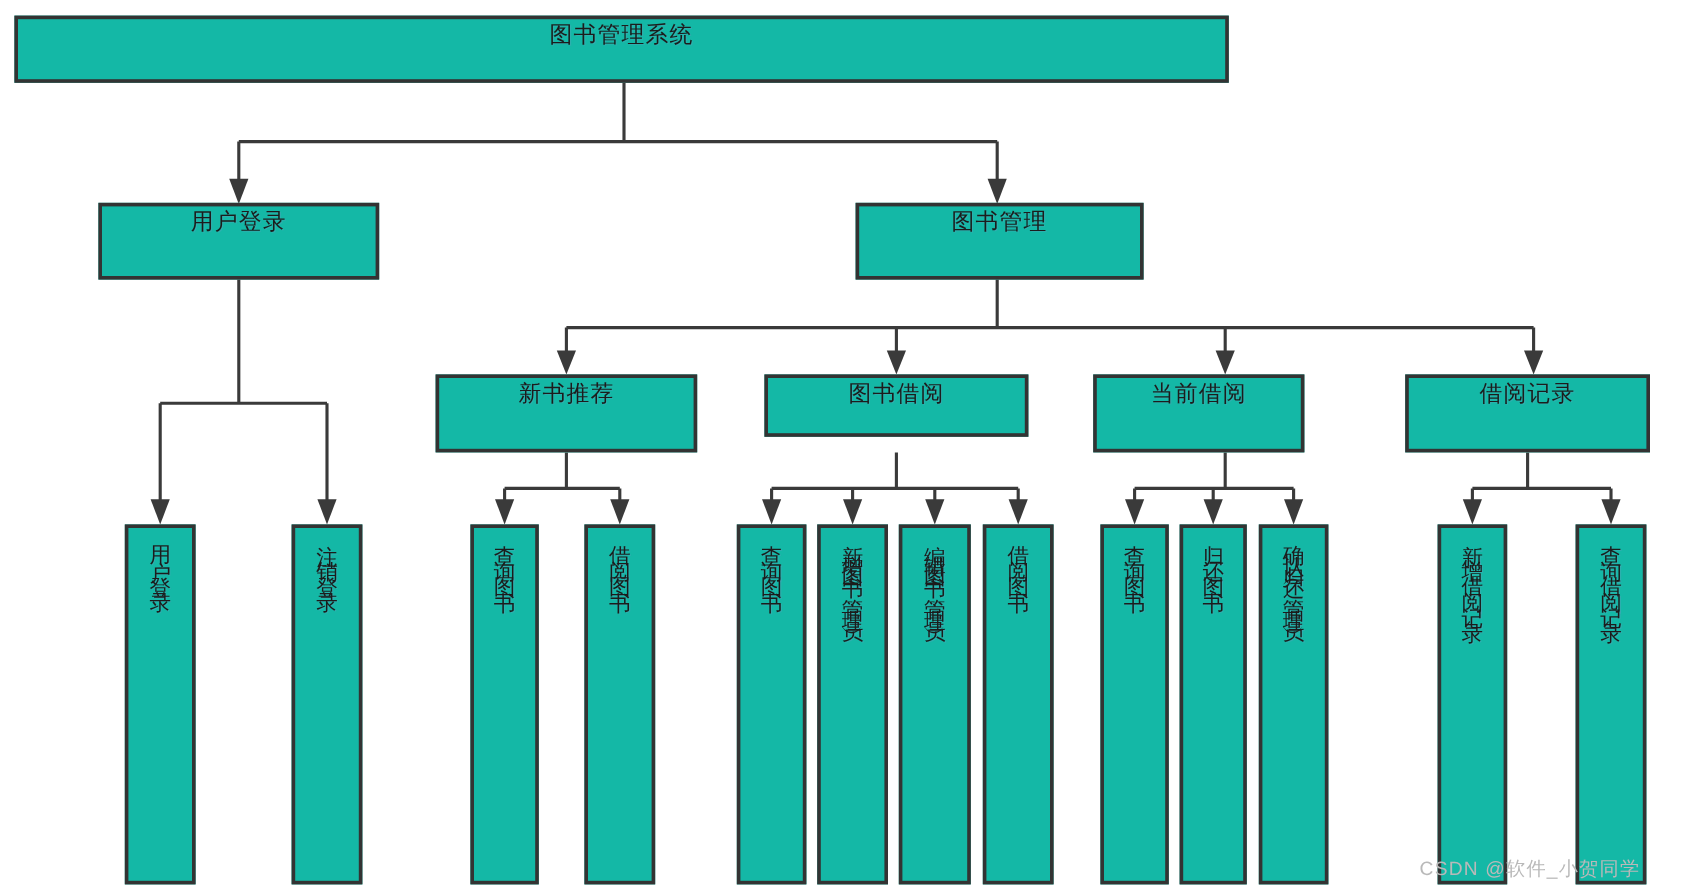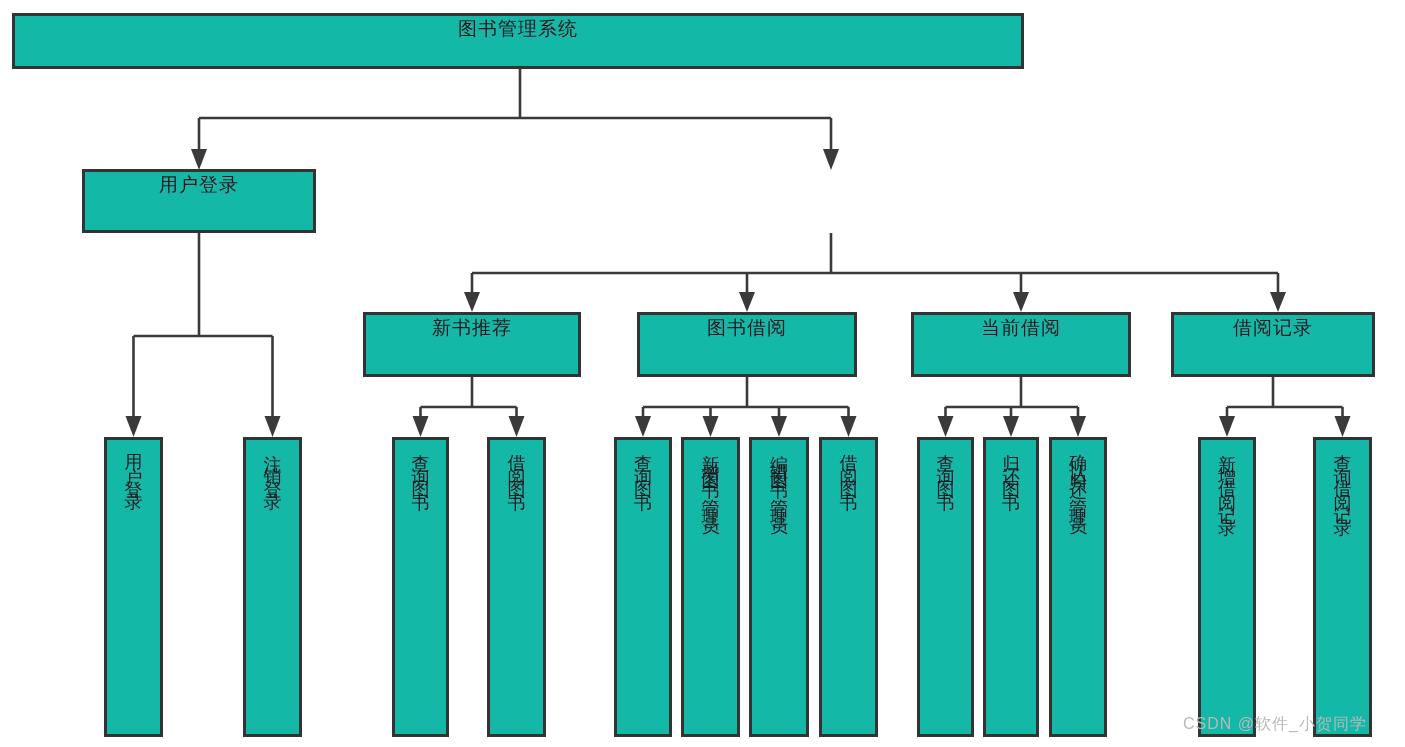--- a/index.html
+++ b/index.html
@@ -109,28 +109,31 @@
     </g>
   </svg>
 
   <div class="node" style="left:12px; top:13px; width:1012px; height:56px;">
     <span class="hlabel">图书管理系统</span>
   </div>
 
   <div class="node" style="left:82px; top:169px; width:234px; height:64px;">
     <span class="hlabel">用户登录</span>
   </div>
+  <div class="node" style="left:713px; top:169px; width:240px; height:64px;">
+    <span class="hlabel">图书管理</span>
+  </div>
 
   <div class="node" style="left:363px; top:312px; width:218px; height:65px;font-family:Liberation Mono, monospace;">
     <span class="hlabel">新书推荐</span>
   </div>
-  <div class="node" style="left:637px; top:312px; width:220px; height:65px;">
+  <div class="node" style="left:637px; top:312px; width:220px; height:52px;">
     <span class="hlabel">图书借阅</span>
   </div>
-  <div class="node" style="left:911px; top:312px; width:220px; height:65px;">
+  <div class="node" style="left:911px; top:312px; width:176px; height:65px;">
     <span class="hlabel">当前借阅</span>
   </div>
   <div class="node" style="left:1171px; top:312px; width:204px; height:65px;">
     <span class="hlabel">借阅记录</span>
   </div>
 
   <div class="node leaf" style="left:104px; top:437px; width:59px; height:300px;">
     <span class="vlabel">用户登录</span>
   </div>
   <div class="node leaf" style="left:243px; top:437px; width:59px; height:300px;">

